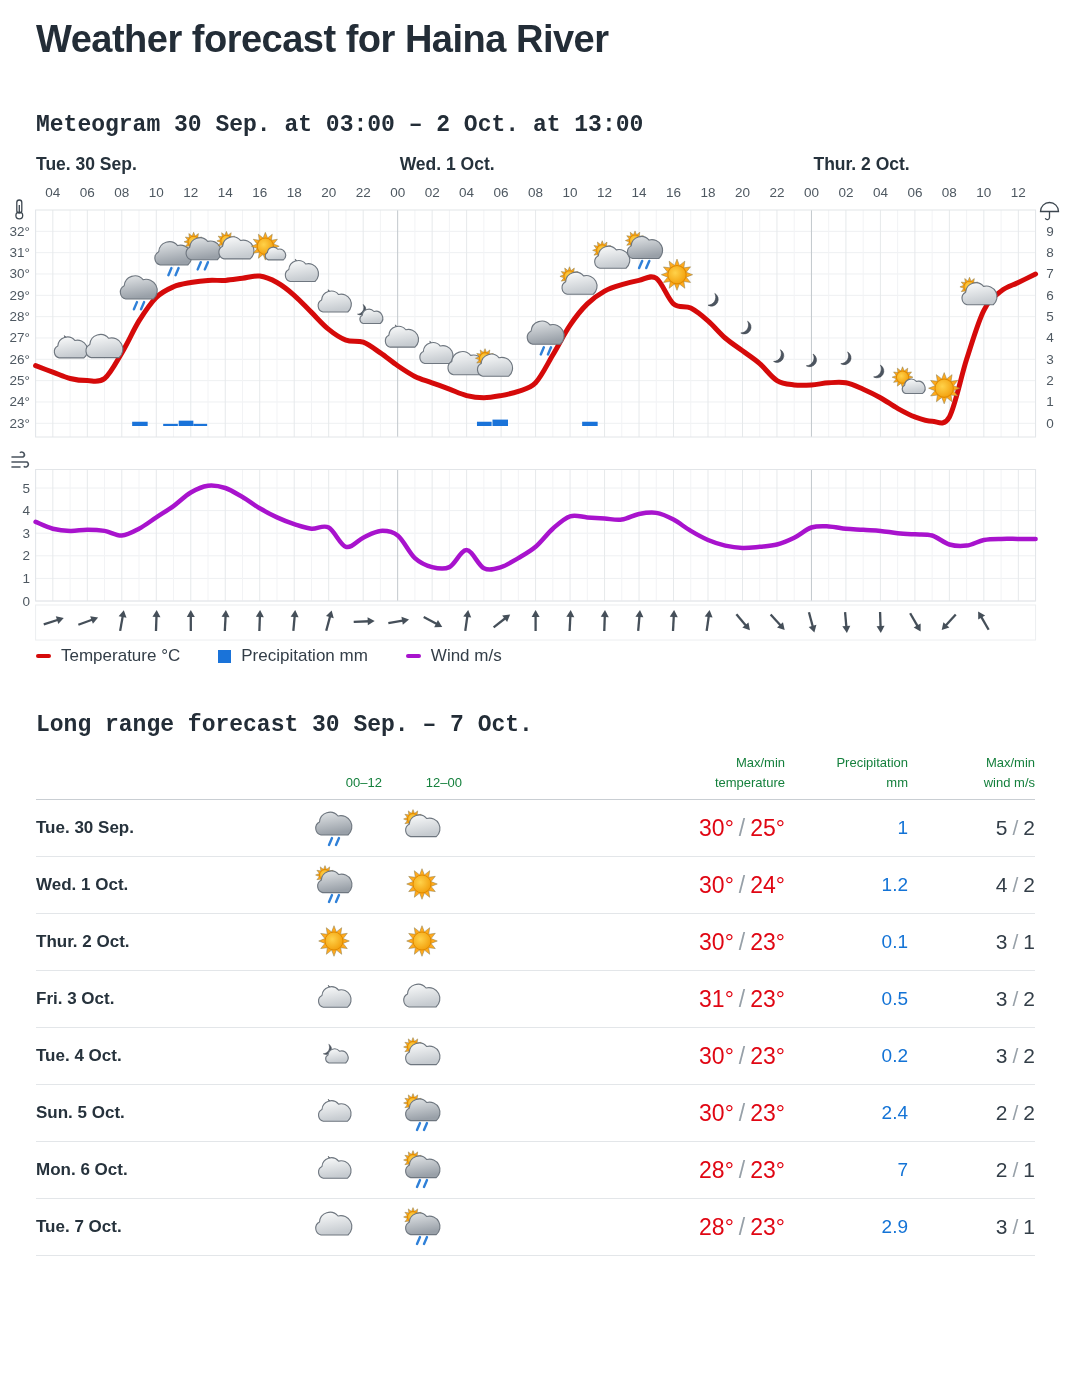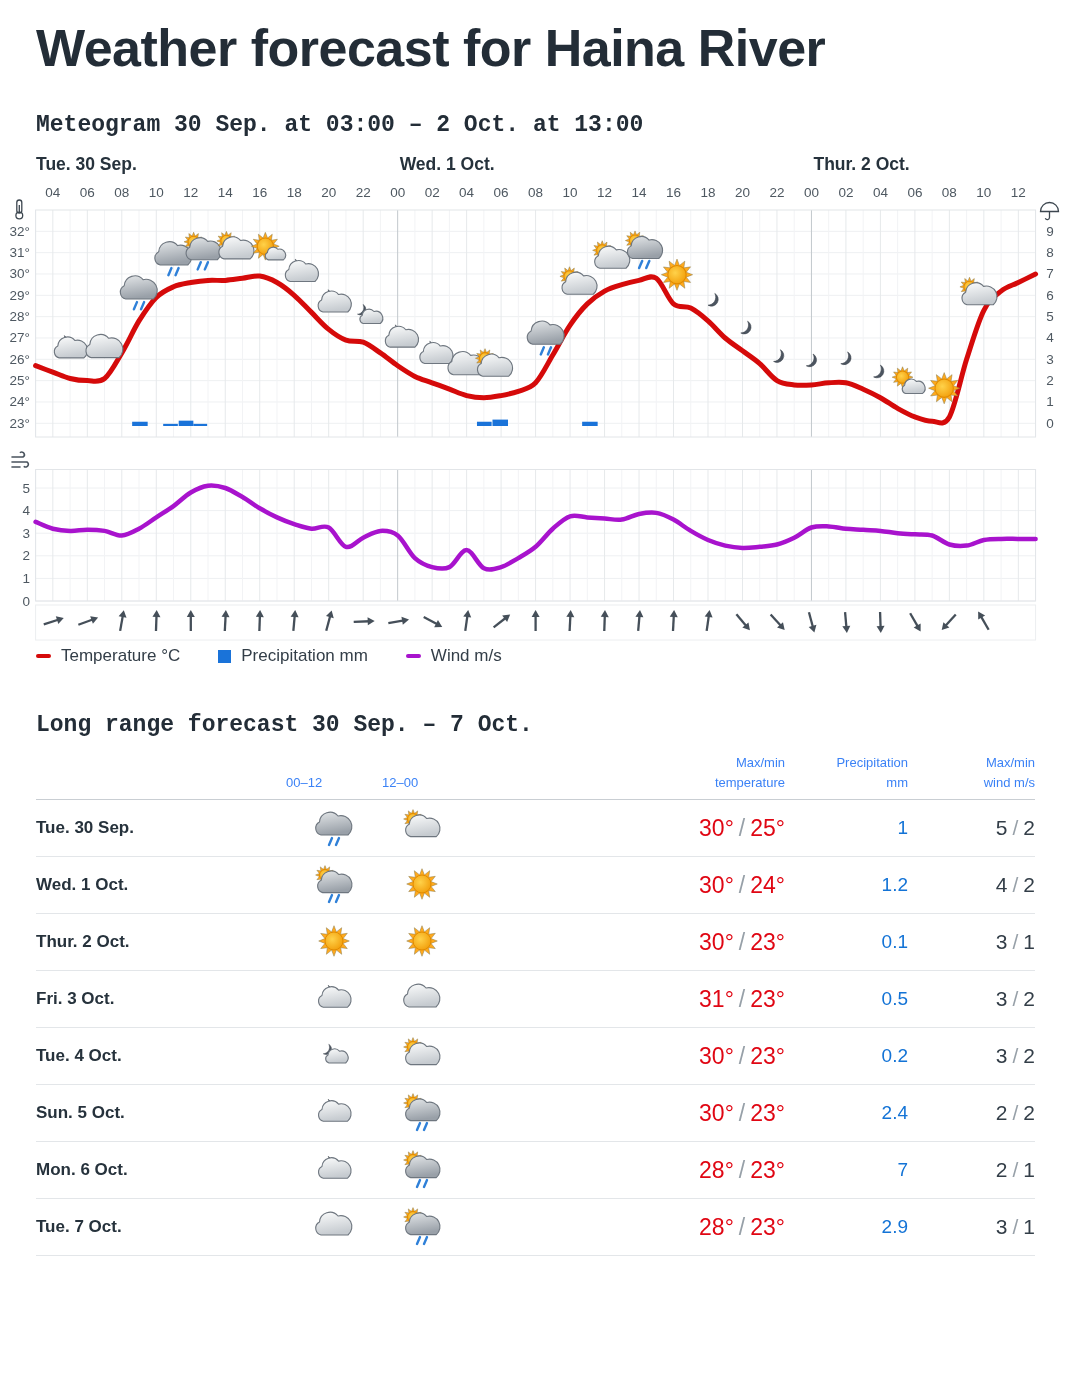--- a/index.html
+++ b/index.html
@@ -2,39 +2,39 @@
 <html><head>
 <meta charset="utf-8">
 <style>
   html,body{margin:0;padding:0;}
   body{
     width:1080px;height:1379px;position:relative;background:#ffffff;
     font-family:"Liberation Sans",sans-serif;color:#26323c;overflow:hidden;
   }
   .abs{position:absolute;}
   h1.page-title{
-    left:36px;top:18px;margin:0;font-size:52px;font-weight:700;
+    left:36px;top:18px;margin:0;font-size:38px;font-weight:700;
     letter-spacing:-0.5px;color:#232d37;
   }
   h2.section-heading{
     margin:0;font-size:23px;font-weight:700;color:#232d37;font-family:Liberation Mono, monospace;
   }
   #meteogram-svg{left:0;top:0;}
   
   .legend{left:36px;top:646px;display:flex;align-items:center;gap:38px;}
   .legend-item{display:flex;align-items:center;font-size:17px;color:#333e48;}
   .marker{display:inline-block;margin-right:10px;}
   .marker.dash{width:15px;height:4.5px;border-radius:2.5px;}
   .marker.square{width:13px;height:13px;}
   
   .lr-table{left:36px;top:753px;width:999px;}
   .lr-grid{display:grid;grid-template-columns:250px 96px 80px 323px 123px 127px;align-items:center;}
   .lr-header{height:46px;align-items:end;border-bottom:1px solid #c9ced3;}
-  .lr-header .hcell{font-size:13px;color:#3b82f6;line-height:1.5;padding-bottom:10px;}
-  .hcell.c{text-align:left;}
+  .lr-header .hcell{font-size:13px;color:#15803d;line-height:1.5;padding-bottom:10px;}
+  .hcell.c{text-align:right;}
   .hcell.r{text-align:right;}
   .lr-row{height:56px;border-bottom:1px solid #e3e6e9;}
   .day-cell{font-size:17px;font-weight:700;color:#26323c;}
   .icon-cell{text-align:center;line-height:0;}
   .temp-cell{text-align:right;font-size:23px;}
   .temp-cell .max,.temp-cell .min{color:#e00613;}
   .sep{color:#97a0a8;font-weight:300;padding:0 5px;}
   .precip-cell{text-align:right;font-size:19px;color:#1373d6;}
   .wind-cell{text-align:right;font-size:21px;color:#333e48;}
 </style>

